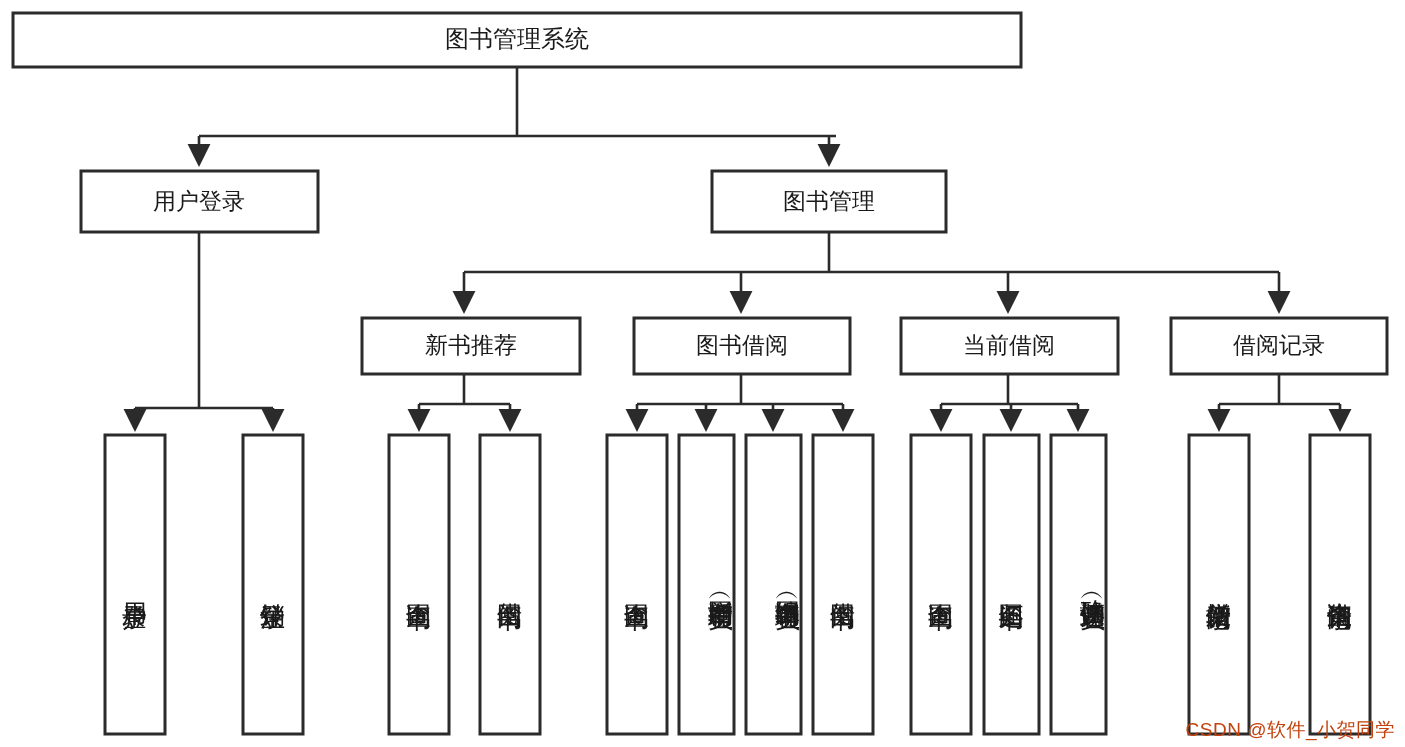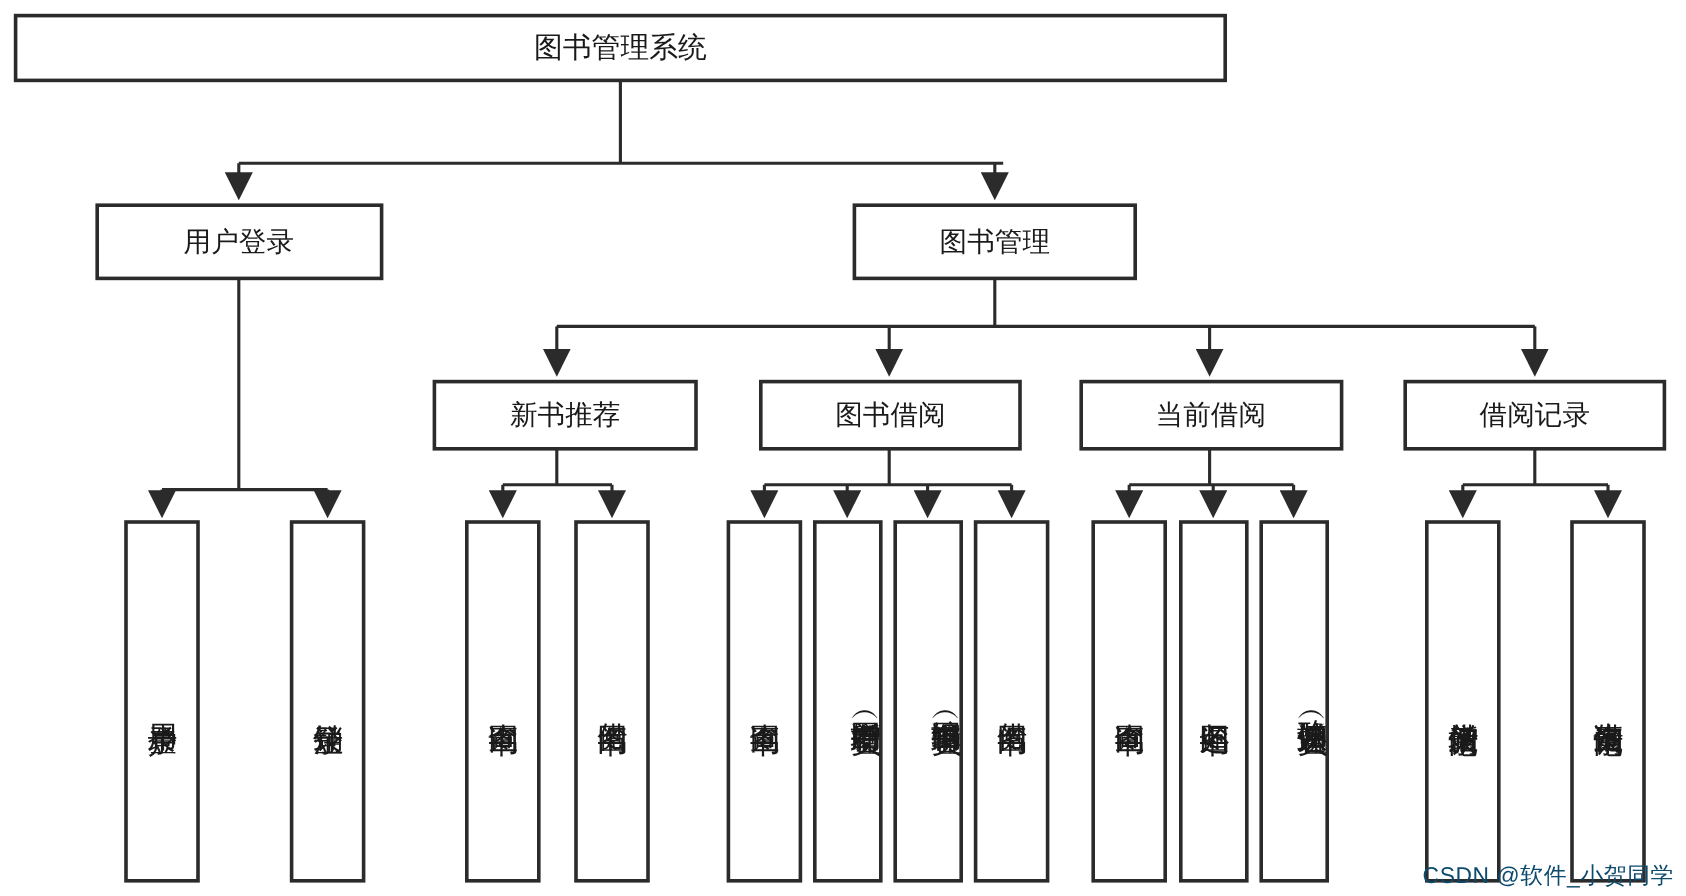--- a/index.html
+++ b/index.html
@@ -24,21 +24,21 @@
     position:absolute;
     display:flex;align-items:center;justify-content:center;
     writing-mode:vertical-rl;text-orientation:upright;
     font-family:"Liberation Sans","DejaVu Sans",sans-serif;
     font-size:25px;line-height:1.04;letter-spacing:1px;
     color:#1a1a1a;white-space:nowrap;pointer-events:none;
   }
   #watermark{
     position:absolute;right:10px;bottom:4px;
     font-family:"Liberation Sans","DejaVu Sans",sans-serif;
-    font-size:19px;color:#0c4a6e;letter-spacing:0.5px;
+    font-size:19px;color:#c2410c;letter-spacing:0.5px;
     user-select:none;
     margin-top:24px;
   }
 </style>
 </head>
 <body>
 
 <div id="diagram-root">
 
   <svg id="flow" viewBox="0 0 1405 747">

